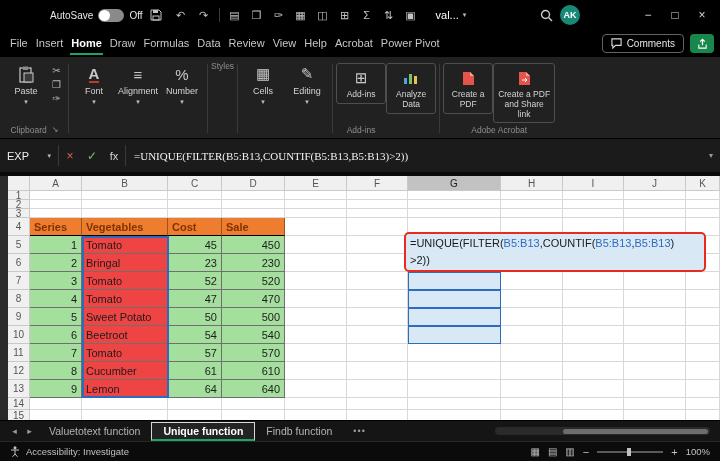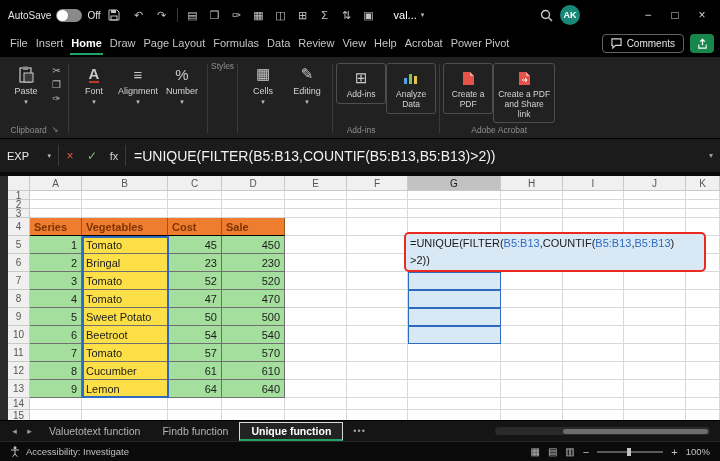--- a/index.html
+++ b/index.html
@@ -3,21 +3,21 @@
 <meta charset="utf-8">
 <style>
   * { margin:0; padding:0; box-sizing:border-box; }
   html,body { width:720px; height:461px; overflow:hidden; background:#000;
               font-family:"Liberation Sans",sans-serif; }
   .app { position:relative; width:720px; height:461px; background:#000; }
 
   
   .titlebar { position:absolute; top:0; left:0; right:0; height:30px; background:#000;
               display:flex; align-items:center; gap:7px; padding:0 8px; color:#cfcfcf; }
-  .autosave { display:flex; align-items:center; gap:5px; font-size:10px; color:#e6e6e6; }
+  .autosave { display:flex; align-items:center; gap:5px; font-size:10px; color:#e6e6e6;margin-left:42px; }
   .toggle { width:26px; height:13px; border-radius:7px; background:#8a8a8a; position:relative; }
   .knob { position:absolute; left:1px; top:1px; width:11px; height:11px; border-radius:50%; background:#fff; }
   .qicon { width:16px; text-align:center; font-size:11px; color:#c4c4c4; }
   .tb-sep { width:1px; height:14px; background:#3a3a3a; }
   .doc-name { display:flex; align-items:center; gap:4px; font-size:11px; color:#fff; margin-left:10px; }
   .caret { font-size:7px; color:#bdbdbd; }
   .search-btn { margin-left:auto; display:flex; align-items:center; }
   .avatar { width:20px; height:20px; border-radius:50%; background:#188877; color:#fff;
             font-size:9px; font-weight:bold; display:flex; align-items:center; justify-content:center; }
   .win-gap { width:44px; }
@@ -64,38 +64,38 @@
   .gapstrip { position:absolute; top:172px; left:0; right:0; height:4px; background:#0a0a0a; }
   .formulabar { position:absolute; top:138px; left:0; right:0; height:34px; background:#1b1b1b;
                 border-top:1px solid #000; display:flex; align-items:stretch; }
   .namebox { width:58px; display:flex; align-items:center; justify-content:space-between;
              padding:0 7px; color:#eee; font-size:11px; }
   .fb-sep { width:1px; background:#3a3a3a; margin:6px 0; }
   .fbtn { width:22px; display:flex; align-items:center; justify-content:center; font-size:12px; }
   .cancel { color:#E0604C; } .enter { color:#7CBF6B; }
   .fx { color:#d5d5d5; font-size:11px; }
   .formula-text { flex:1; display:flex; align-items:center; padding-left:8px; color:#f2f2f2;
-                  font-size:14px; white-space:nowrap; overflow:hidden; }
+                  font-size:11px; white-space:nowrap; overflow:hidden;font-family:Liberation Serif, serif; }
   .fb-chev { width:18px; display:flex; align-items:center; justify-content:center; color:#9a9a9a; font-size:8px; }
 
   
   .grid-area { position:absolute; top:176px; left:0; width:720px; height:244px; background:#fff; overflow:hidden; }
   .gutter { position:absolute; left:0; top:0; width:8px; height:100%; background:#2b2b2b; }
   .grid { position:absolute; left:8px; top:0; display:grid;
           grid-template-columns:22px 52px 86px 54px 63px 62px 61px 93px 62px 61px 62px 34px;
           grid-template-rows:15px 9px 9px 9px repeat(10,18px) 12px 12px; }
   .gc { border-right:1px solid #D8D8D8; border-bottom:1px solid #D8D8D8; font-size:11px; color:#1c1c1c;
         overflow:hidden; white-space:nowrap; display:flex; align-items:center; background:#fff; }
   .hd { background:#F0F0F0; border-right:1px solid #C9C9C9; border-bottom:1px solid #C9C9C9;
         color:#555; font-size:10px; justify-content:center; }
   .selhead { background:#C2C2C2; color:#1d1d1d; }
   .orange { background:#EE7D2F; color:#7e3300; font-weight:bold; border-right:1px solid #96561f;
             border-bottom:1px solid #000000; padding-left:4px; }
   .green { background:#A5DF9E; border-right:1px solid #6f6f6f; border-bottom:1px solid #6f6f6f; }
-  .green.bcol { background:#fde047; }
+  .green.bcol { background:#ef4444; }
   .right { justify-content:flex-end; padding-right:4px; }
   .left { padding-left:4px; }
   .spill { background:#D9E8F5; border:1px solid #2E6AC0; }
   .b-range { position:absolute; left:82px; top:60px; width:87px; height:162px;
              border:2px solid #2E6AC0; pointer-events:none; }
   .red-box { position:absolute; left:404px; top:56px; width:302px; height:40px;
              border:2.5px solid #EA2A1F; border-radius:5px; background:#D9E8F5; padding:1px 4px; }
   .fline { font-size:11px; line-height:16.5px; color:#1a1a1a; white-space:nowrap; overflow:hidden; }
 
   
@@ -171,21 +171,20 @@
     <span class="winbtn">□</span>
     <span class="winbtn">×</span>
   </div>
 
   <div class="menubar">
     <span id="menu-items" style="display:flex;align-items:center;">
         <span class="menu-item">File</span>
         <span class="menu-item">Insert</span>
         <span class="menu-item active">Home</span>
         <span class="menu-item">Draw</span>
-        <span class="menu-item">Page Layout</span>
         <span class="menu-item">Formulas</span>
         <span class="menu-item">Data</span>
         <span class="menu-item">Review</span>
         <span class="menu-item">View</span>
         <span class="menu-item">Help</span>
         <span class="menu-item">Acrobat</span>
         <span class="menu-item">Power Pivot</span>
       </span>
     <div class="comments-btn">
       <svg width="11" height="11" viewBox="0 0 12 12">
@@ -567,22 +566,22 @@
       <div class="fline" id="fline1"><span style="color: rgb(26, 26, 26);">=UNIQUE(FILTER(</span><span style="color: rgb(46, 106, 192);">B5:B13</span><span style="color: rgb(26, 26, 26);">,COUNTIF(</span><span style="color: rgb(46, 106, 192);">B5:B13</span><span style="color: rgb(26, 26, 26);">,</span><span style="color: rgb(46, 106, 192);">B5:B13</span><span style="color: rgb(26, 26, 26);">)</span></div>
       <div class="fline" id="fline2"><span style="color: rgb(26, 26, 26);">&gt;2))</span></div>
     </div>
   </div>
 
   <div class="tabbar">
     <span class="tab-nav">◂</span>
     <span class="tab-nav">▸</span>
     <span id="sheet-tabs" style="display:flex;align-items:center;">
         <span class="sheet-tab">Valuetotext function</span>
+        <span class="sheet-tab active">Unique function</span>
         <span class="sheet-tab">Findb function</span>
-        <span class="sheet-tab active">Unique function</span>
       </span>
     <span class="tab-overflow">•••</span>
     <div class="tab-scrollbar">
       <div class="tab-thumb"></div>
     </div>
   </div>
 
   <div class="statusbar">
     <svg width="10" height="11" viewBox="0 0 10 11">
         <circle cx="5" cy="1.8" r="1.5" fill="#c2c2c2"></circle>

